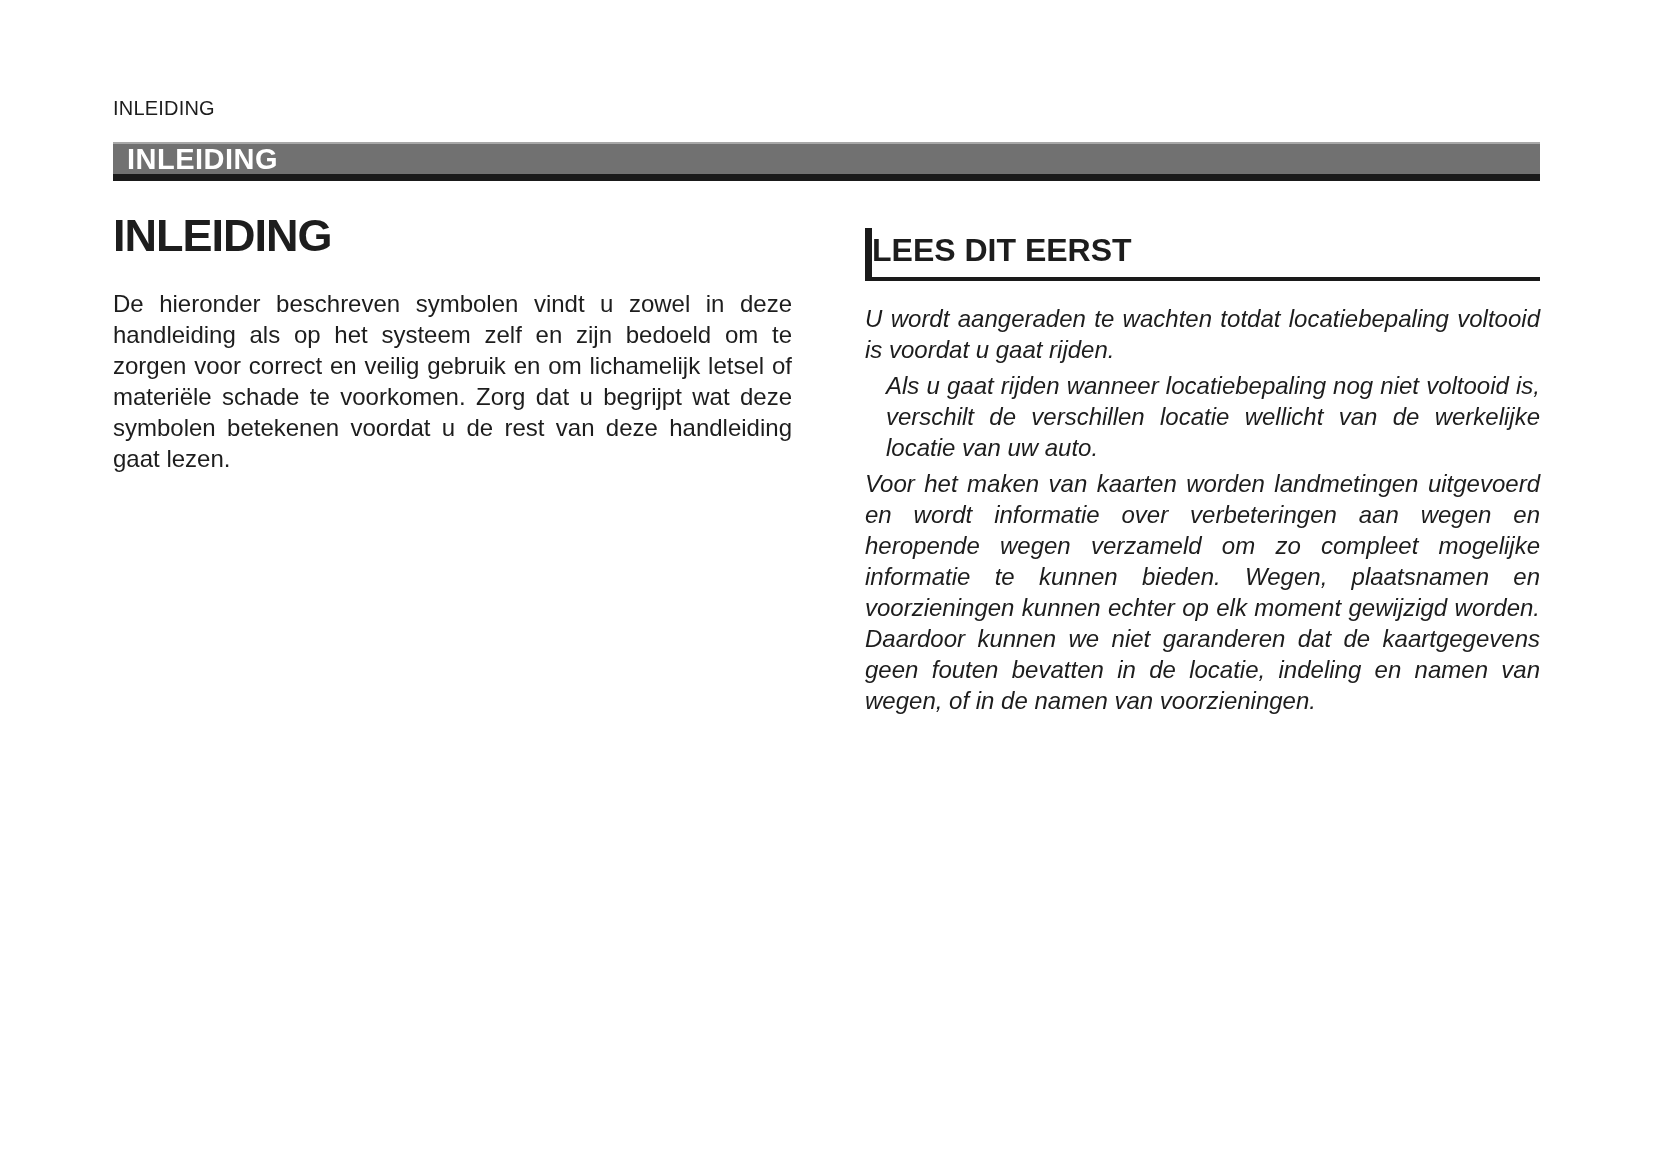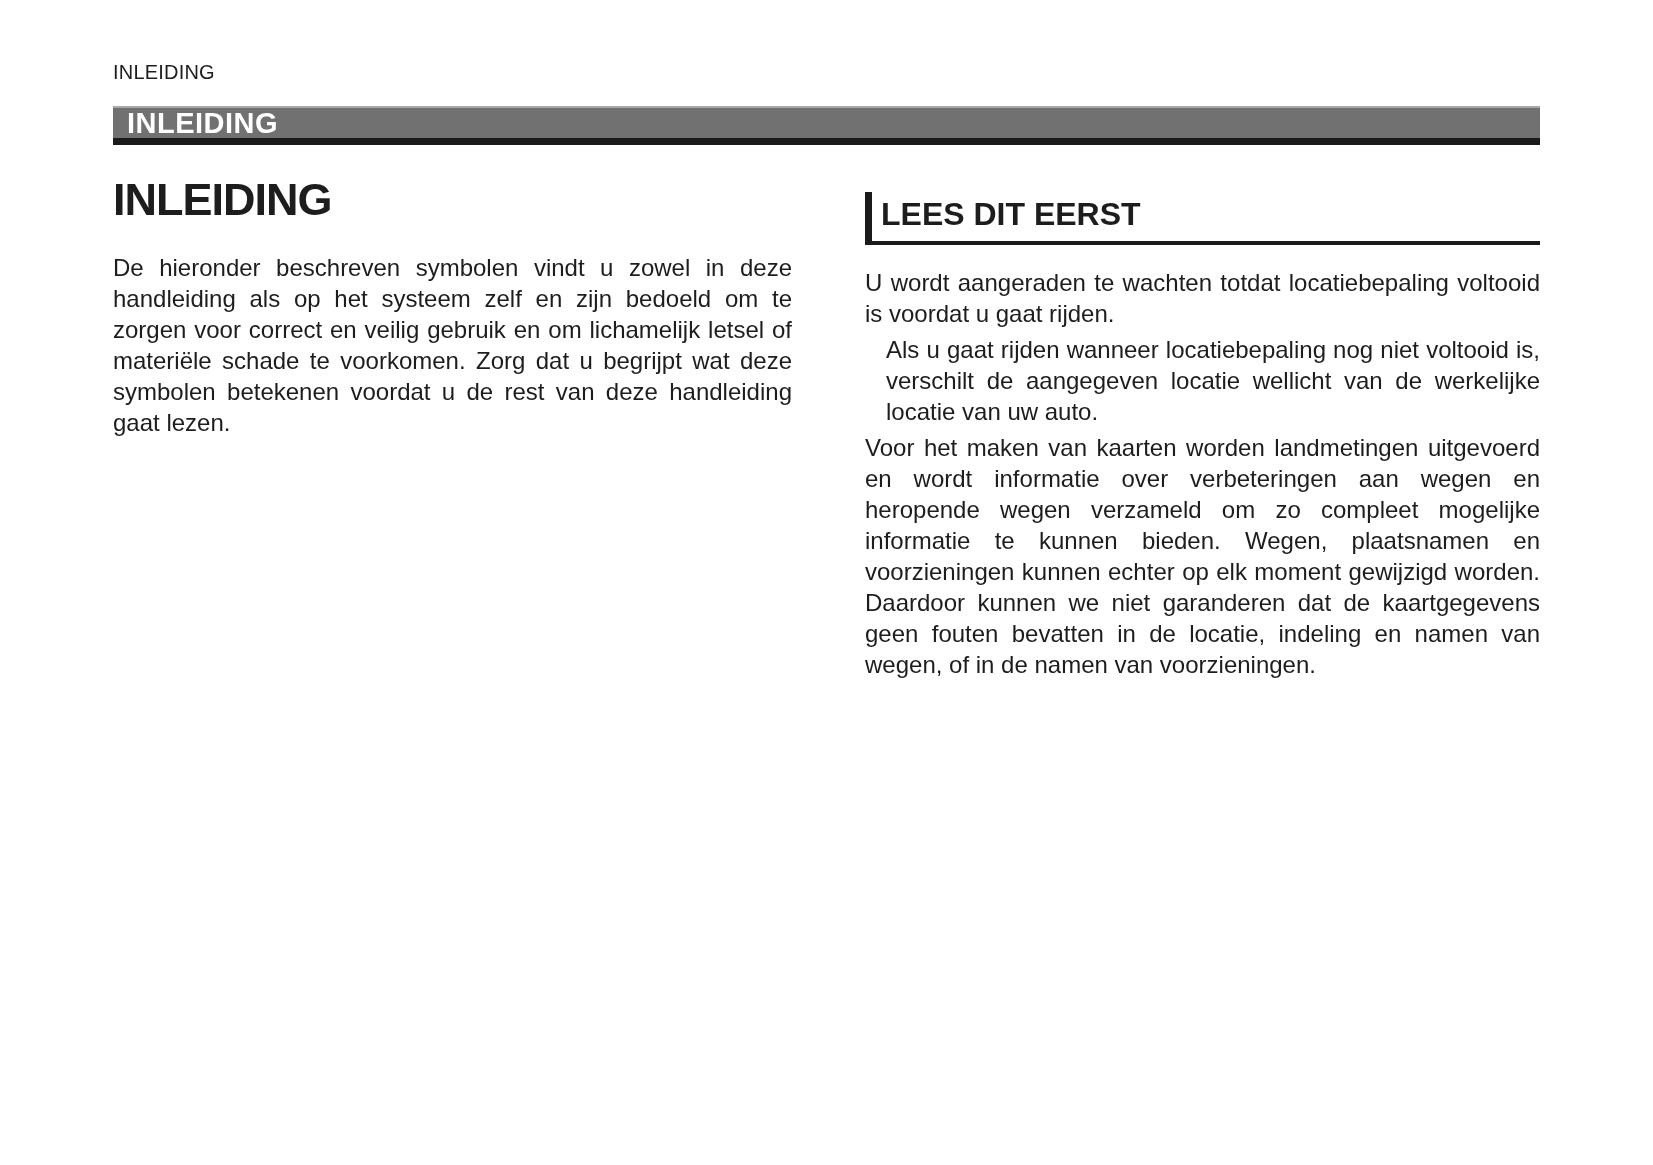--- a/index.html
+++ b/index.html
@@ -16,20 +16,21 @@
     background: var(--page-bg);
   }
   .page {
     position: relative;
     width: 1653px;
     height: 857px;
     background: var(--page-bg);
     font-family: "Liberation Sans", "DejaVu Sans", sans-serif;
     color: var(--text);
     overflow: hidden;
+    margin-top: 36px;
   }
   .running-header {
     position: absolute;
     left: 113px;
     top: 61px;
     font-size: 20px;
     line-height: 22px;
     letter-spacing: 0.2px;
     color: var(--text);
   }
@@ -69,27 +70,26 @@
     letter-spacing: -1px;
     color: var(--text);
   }
   .body-text {
     margin: 0;
     font-size: 24px;
     line-height: 31px;
     text-align: justify;
     color: var(--text);
   }
-  .col-right .body-text { margin: 0 0 5px 0; }
+  .col-right .body-text { margin: 0 0 5px 0; font-style: italic; }
   .body-text.indent { padding-left: 21px; }
   .ruled-heading {
     margin: 16px 0 22px 0;
     border-left: 7px solid var(--rule-black);
     border-bottom: 4px solid var(--rule-black);
-    padding-left: 9px;
     padding-bottom: 4px;
     font-size: 32px;
     line-height: 45px;
     font-weight: bold;
     letter-spacing: 0px;
     color: var(--text);
   }
   .page-number {
     position: absolute;
     left: 113px;
@@ -113,21 +113,21 @@
   <div class="columns">
 
     <div class="col-left">
       <h1>INLEIDING</h1>
       <p class="body-text">De hieronder beschreven symbolen vindt u zowel in deze handleiding als op het systeem zelf en zijn bedoeld om te zorgen voor correct en veilig gebruik en om lichamelijk letsel of materiële schade te voorkomen. Zorg dat u begrijpt wat deze symbolen betekenen voordat u de rest van deze handleiding gaat lezen.</p>
     </div>
 
     <div class="col-right">
       <h2 class="ruled-heading">LEES DIT EERST</h2>
       <p class="body-text">U wordt aangeraden te wachten totdat locatiebepaling voltooid is voordat u gaat rijden.</p>
-      <p class="body-text indent">Als u gaat rijden wanneer locatiebepaling nog niet voltooid is, verschilt de aangegeven locatie wellicht van de werkelijke locatie van uw auto.</p>
+      <p class="body-text indent">Als u gaat rijden wanneer locatiebepaling nog niet voltooid is, verschilt de verschillen locatie wellicht van de werkelijke locatie van uw auto.</p>
       <p class="body-text">Voor het maken van kaarten worden landmetingen uitgevoerd en wordt informatie over verbeteringen aan wegen en heropende wegen verzameld om zo compleet mogelijke informatie te kunnen bieden. Wegen, plaatsnamen en voorzieningen kunnen echter op elk moment gewijzigd worden. Daardoor kunnen we niet garanderen dat de kaartgegevens geen fouten bevatten in de locatie, indeling en namen van wegen, of in de namen van voorzieningen.</p>
     </div>
 
   </div>
 
   <div class="page-number">4</div>
 
 </div>
 
 </body></html>

